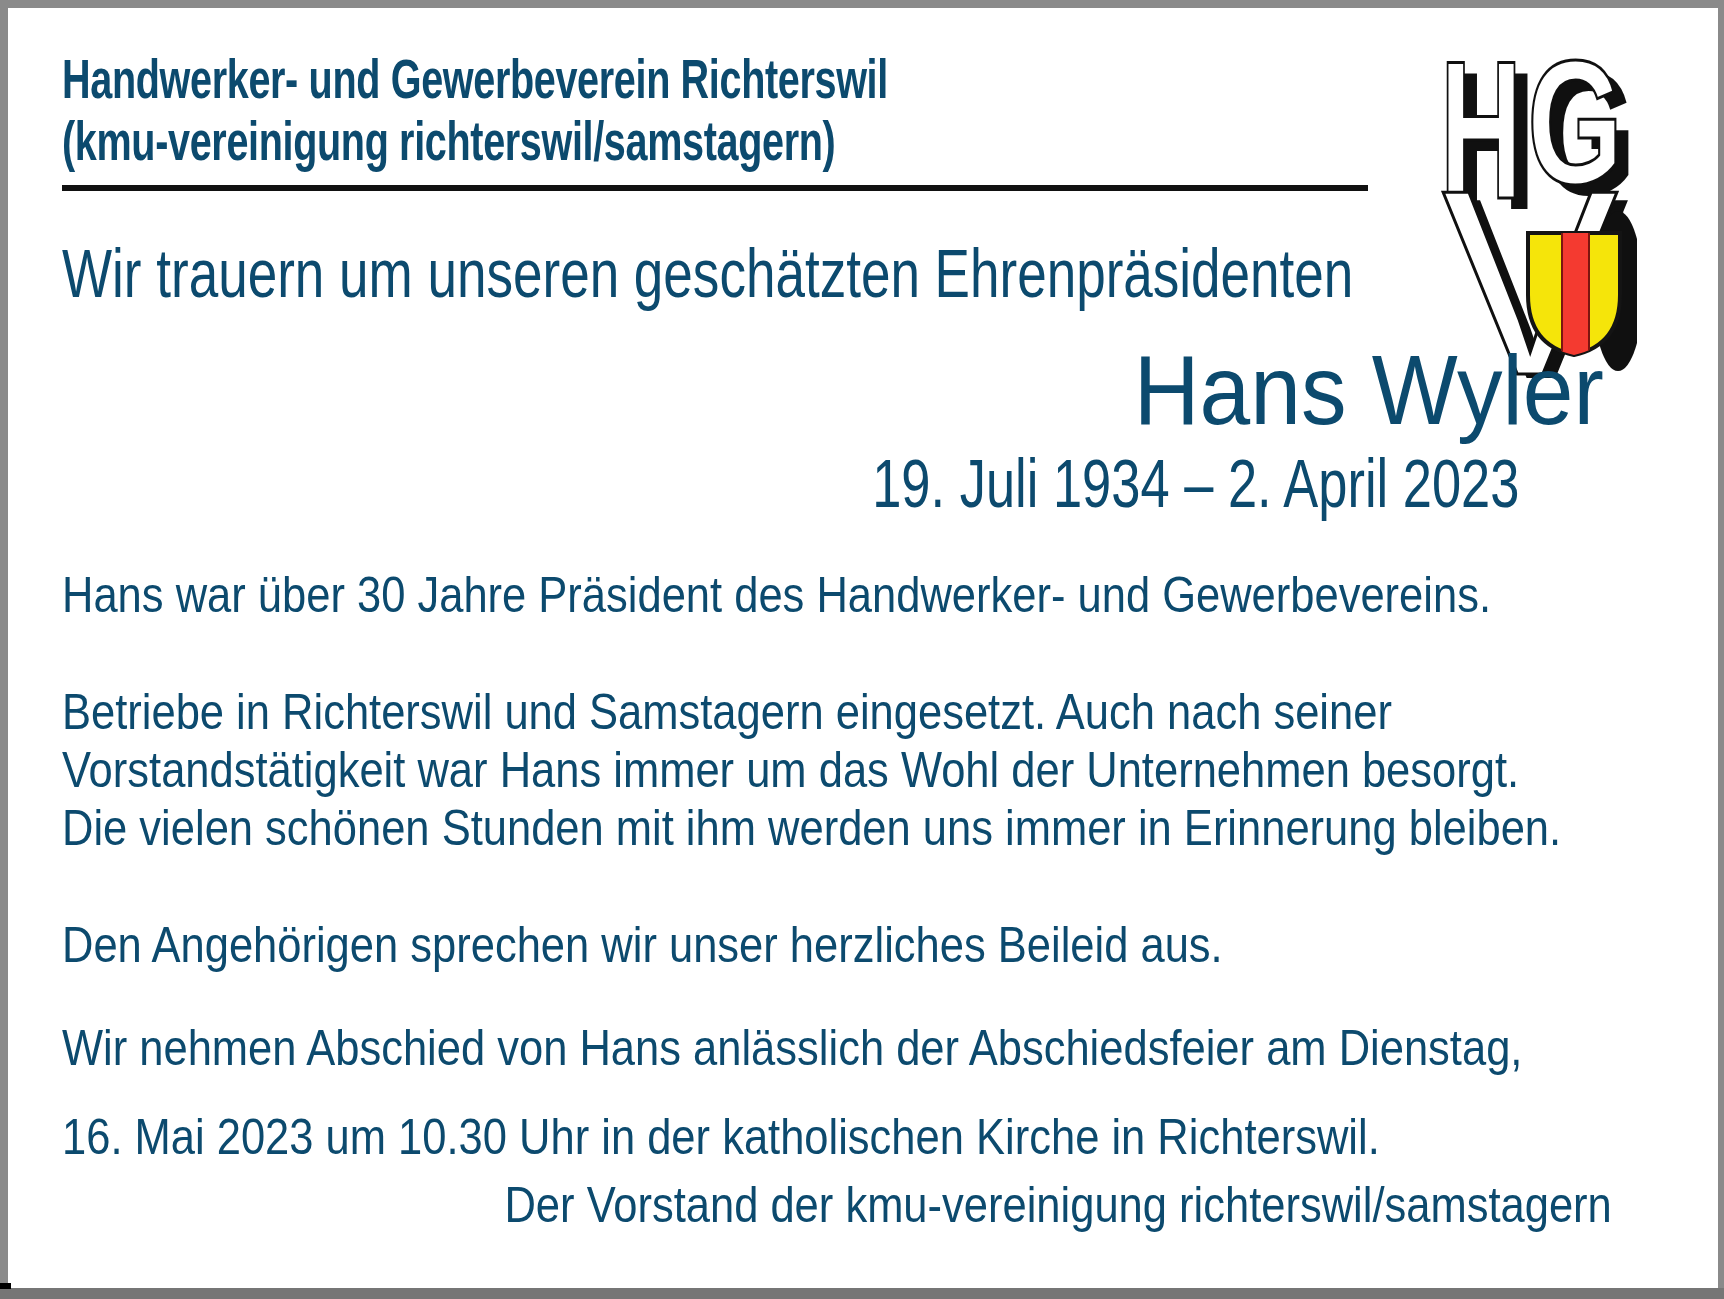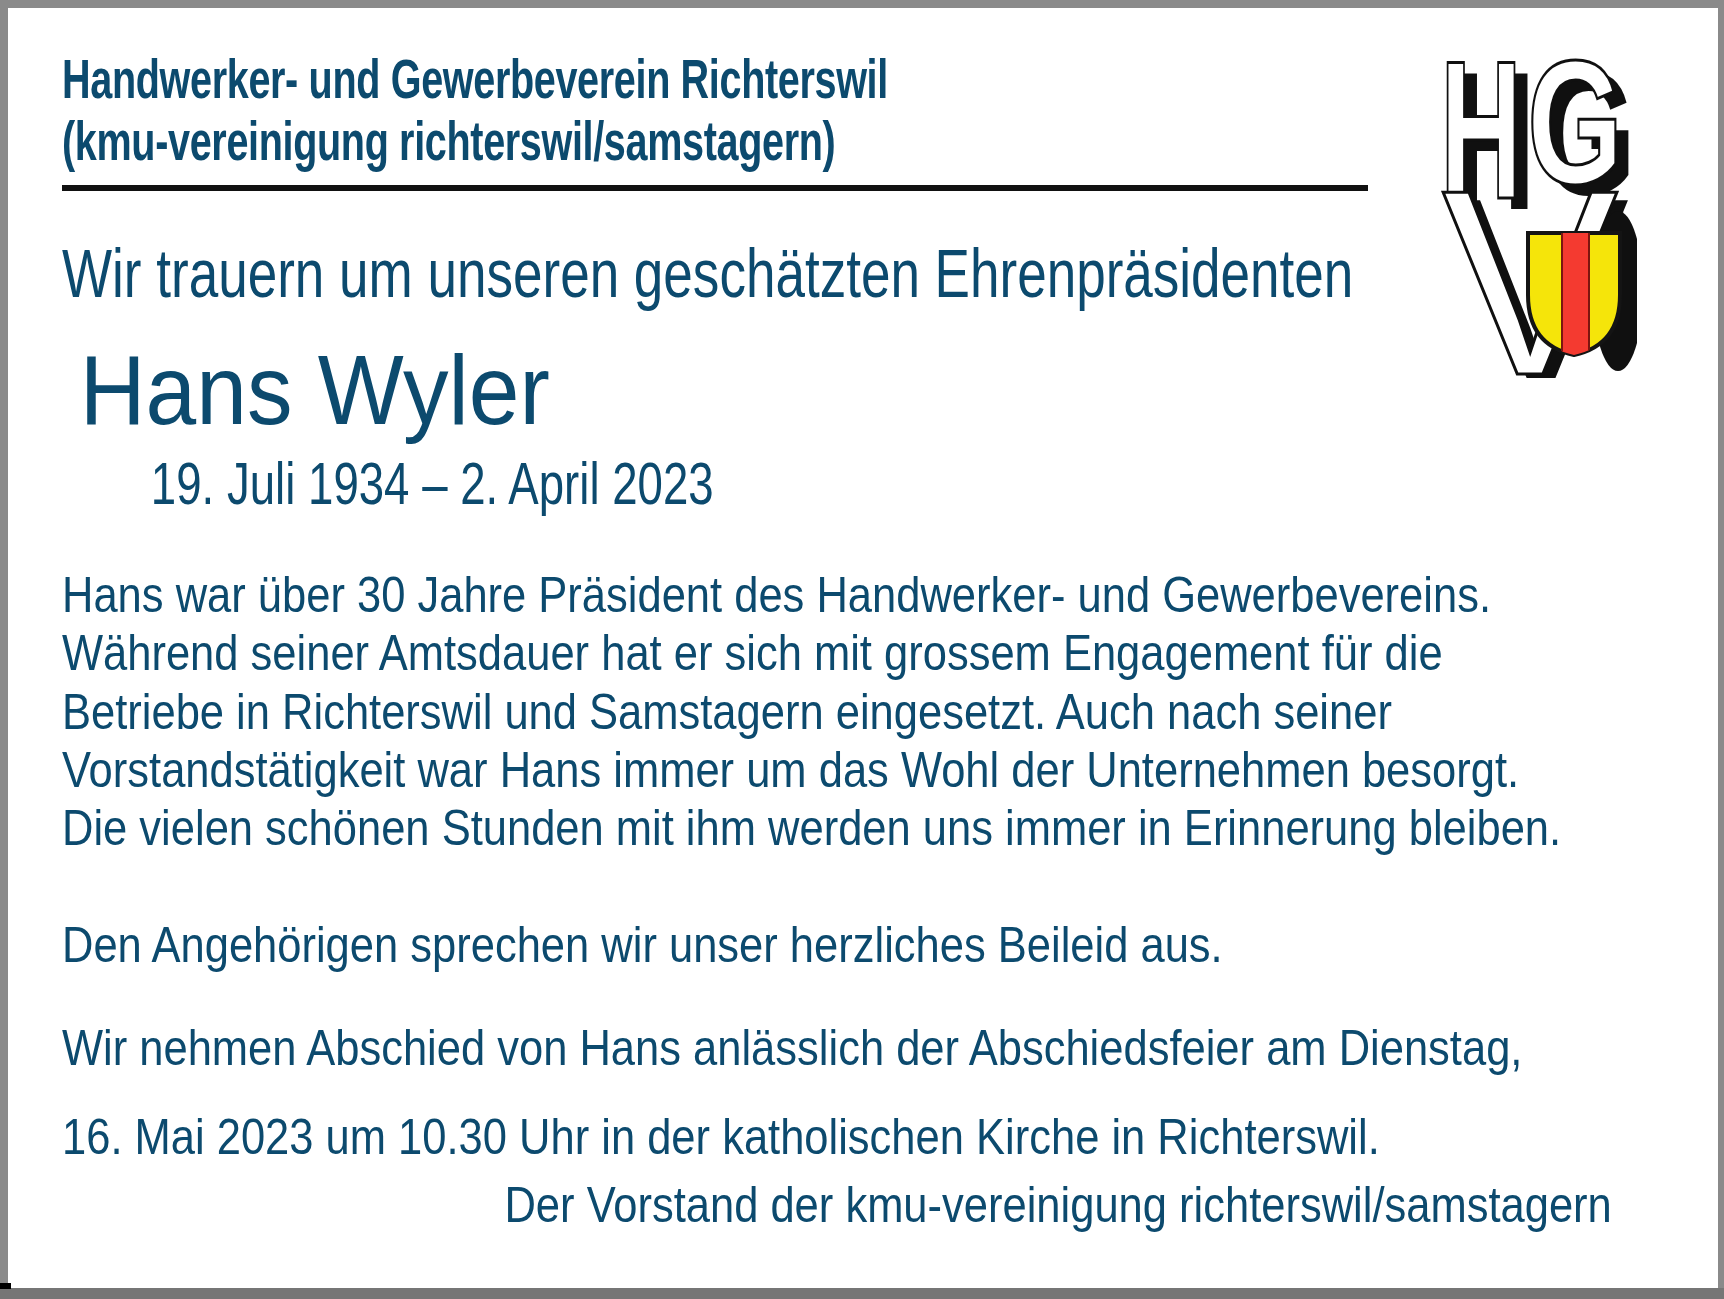--- a/index.html
+++ b/index.html
@@ -25,26 +25,26 @@
   .or{transform-origin:100% 50%;}
   .sx72{transform:scaleX(.72);}
   .sx76{transform:scaleX(.76);}
   .sx78{transform:scaleX(.78);}
   .sx87{transform:scaleX(.87);}
   .sx93{transform:scaleX(.93);}
 
   .hdr{font-size:55px;line-height:58px;font-weight:bold;letter-spacing:-.5px;}
   .intro{font-size:68px;line-height:60px;font-weight:400;}
   .name{font-size:98px;line-height:104px;font-weight:400;}
-  .dates{font-size:60px;line-height:56px;font-weight:400;}
+  .dates{font-size:69px;line-height:56px;font-weight:400;}
   .body-l{font-size:50px;line-height:54px;font-weight:400;}
 
   #rule{position:absolute;left:62px;top:185px;width:1306px;height:6px;background:#111;}
 
-  .centerblock{left:62px;width:1560px;text-align:left;}
+  .centerblock{left:62px;width:1560px;text-align:right;}
 
   #logo{position:absolute;left:1432px;top:56px;width:205px;height:322px;}
   #logo svg{display:block;}
   #logo text{font-family:"Liberation Sans", sans-serif;}
 </style>
 </head>
 <body>
 
 <div id="page">
 
@@ -106,23 +106,20 @@
     <span class="cond oc sx93">Hans Wyler</span>
   </div>
 
   <div class="line dates centerblock" style="top:456px;">
     <span class="cond oc sx76">19. Juli 1934 – 2. April 2023</span>
   </div>
 
   <div class="line body-l" style="left:62px;top:568px;">
     <span class="cond sx87">Hans war über 30 Jahre Präsident des Handwerker- und Gewerbevereins.</span>
   </div>
-  <div class="line body-l" style="left:62px;top:626px;">
-    <span class="cond sx87">Während seiner Amtsdauer hat er sich mit grossem Engagement für die</span>
-  </div>
   <div class="line body-l" style="left:62px;top:685px;">
     <span class="cond sx87">Betriebe in Richterswil und Samstagern eingesetzt. Auch nach seiner</span>
   </div>
   <div class="line body-l" style="left:62px;top:743px;">
     <span class="cond sx87">Vorstandstätigkeit war Hans immer um das Wohl der Unternehmen besorgt.</span>
   </div>
   <div class="line body-l" style="left:62px;top:801px;">
     <span class="cond sx87">Die vielen schönen Stunden mit ihm werden uns immer in Erinnerung bleiben.</span>
   </div>
 

